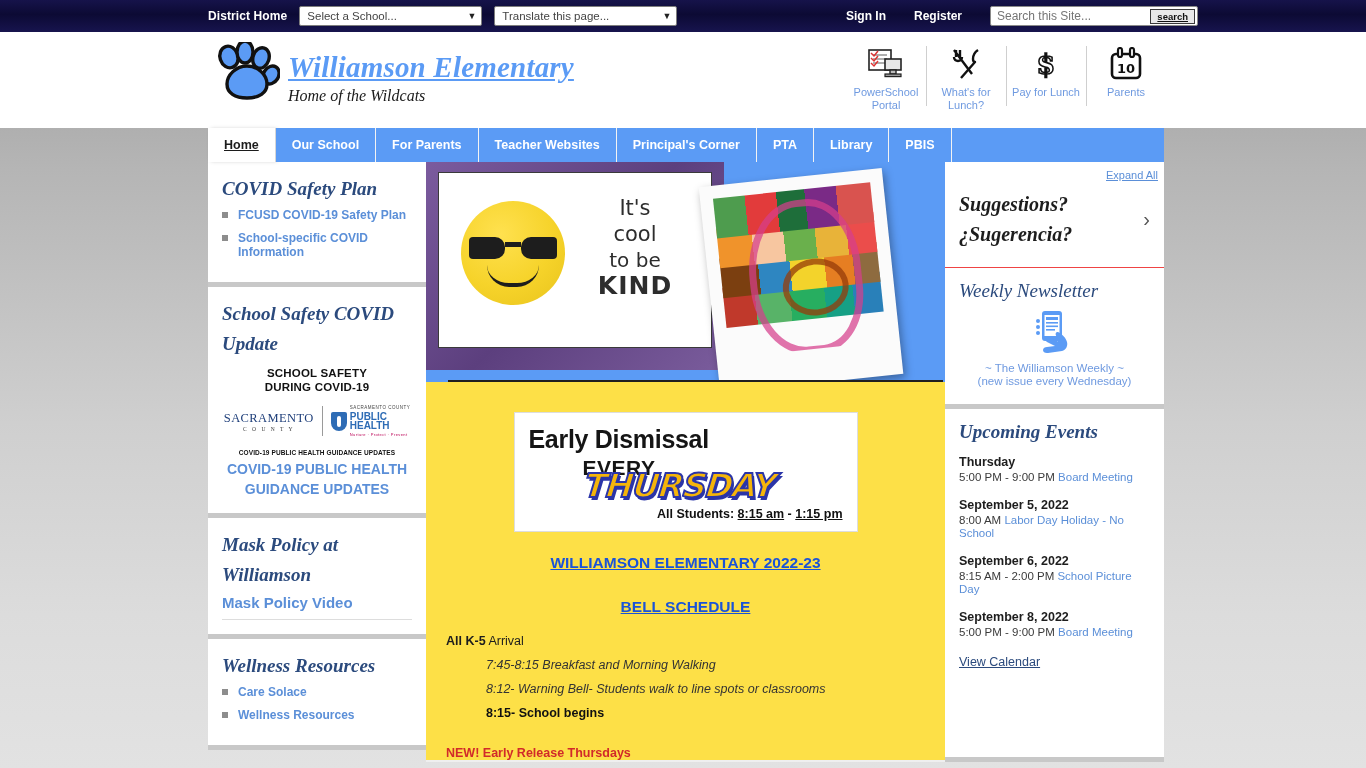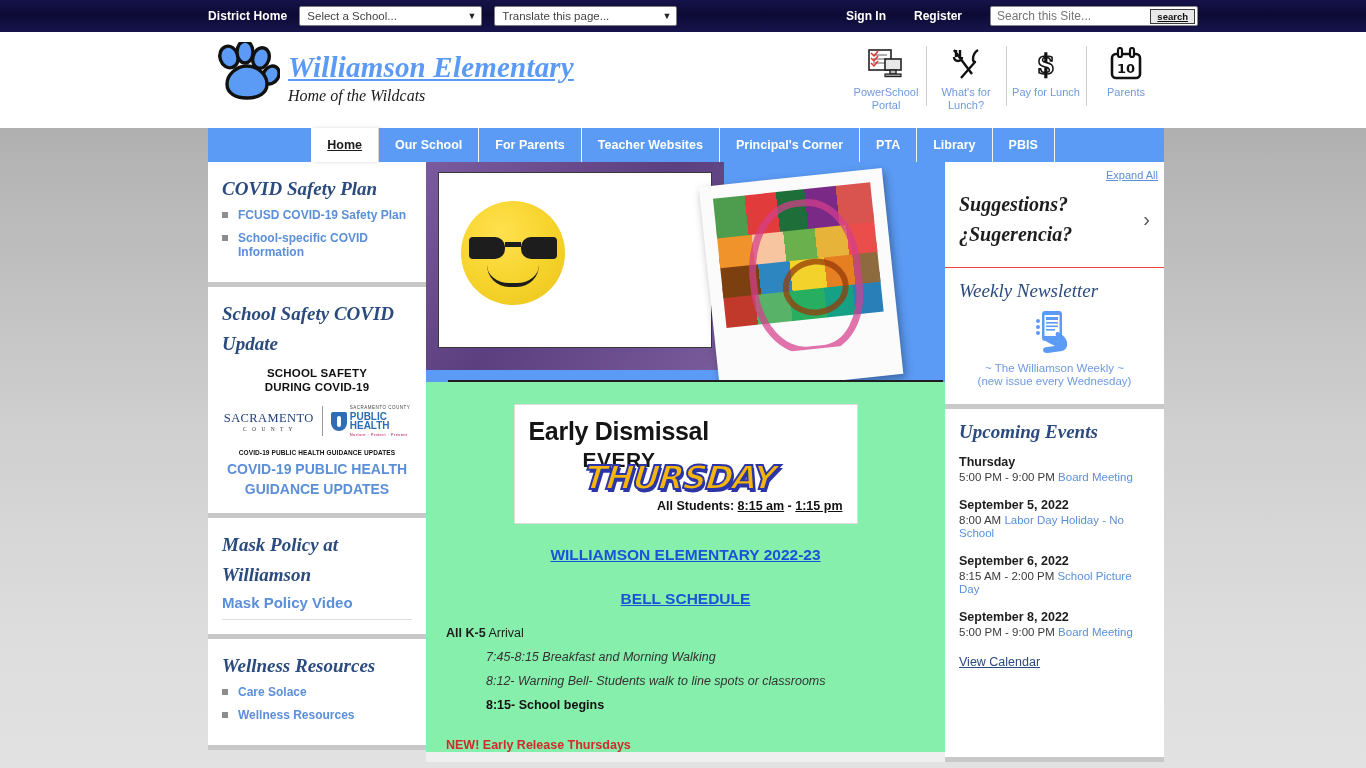--- a/index.html
+++ b/index.html
@@ -88,22 +88,22 @@
   .hicon .glyph { height: 40px; display: flex; align-items: center; justify-content: center; }
   .hicon .lbl {
     font-size: 11px; color: #6f9ae0; line-height: 12.5px; margin-top: 2px;
     text-decoration: none; display: block;
   }
 
   
   .navbar {
     width: 100%; height: 34px;
     display: flex; align-items: stretch;
+    padding-left: 208px;
     background: transparent;
-    justify-content: center;
   }
   .navbg {
     position: absolute; left: 208px; width: 956px; height: 34px;
     background: #5b9bf5;
   }
   .nav-inner { display: flex; position: relative; z-index: 2; }
   .navitem {
     color: #fff; font-size: 12.5px; font-weight: bold;
     display: flex; align-items: center; justify-content: center;
     padding: 0 16px; background: #5b9bf5;
@@ -242,21 +242,21 @@
   }
   .pola-art::after {
     content: ""; position: absolute; left: 38%; top: 44%;
     width: 34%; height: 28%;
     border: 6px solid rgba(150,60,10,.75);
     border-radius: 50%;
   }
 
   .hero-rule { position: absolute; left: 22px; bottom: 0; width: 495px; height: 2px; background: #1f1f1f; }
 
-  .center-body { padding: 22px 20px 0; background: #86efac; }
+  .center-body { padding: 30px 20px 0; background: #fde047; }
   .dismiss-banner {
     width: 344px; margin: 0 auto; background: #fff; border: 1px solid #ddd;
     padding: 12px 14px 10px; text-align: left; position: relative;
   }
   .db-1 { font-size: 25px; font-weight: bold; color: #151515; letter-spacing: -.3px; }
   .db-2 {
     font-size: 21px; font-weight: bold; color: #151515;
     margin-left: 54px; margin-top: 2px; letter-spacing: .5px;
   }
   .db-3 {
@@ -483,20 +483,26 @@
       <div class="poster">
         <div class="poster-inner">
           <div class="smiley">
             <div class="shades">
               <div class="lens l"></div>
               <div class="bridge"></div>
               <div class="lens r"></div>
             </div>
             <div class="mouth"></div>
           </div>
+          <div class="kindtext">
+            <div class="k1">It's</div>
+            <div class="k2">cool</div>
+            <div class="k3">to be</div>
+            <div class="k4">KIND</div>
+          </div>
         </div>
       </div>
       <div class="polaroid">
         <div class="pola-art"></div>
       </div>
       <div class="hero-rule"></div>
     </div>
 
     <div class="center-body">
       <div class="dismiss-banner">

